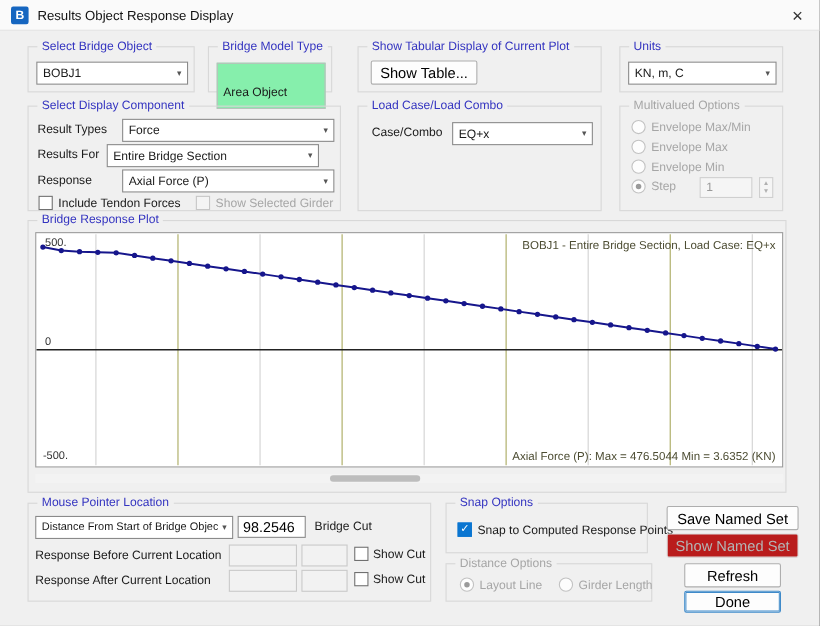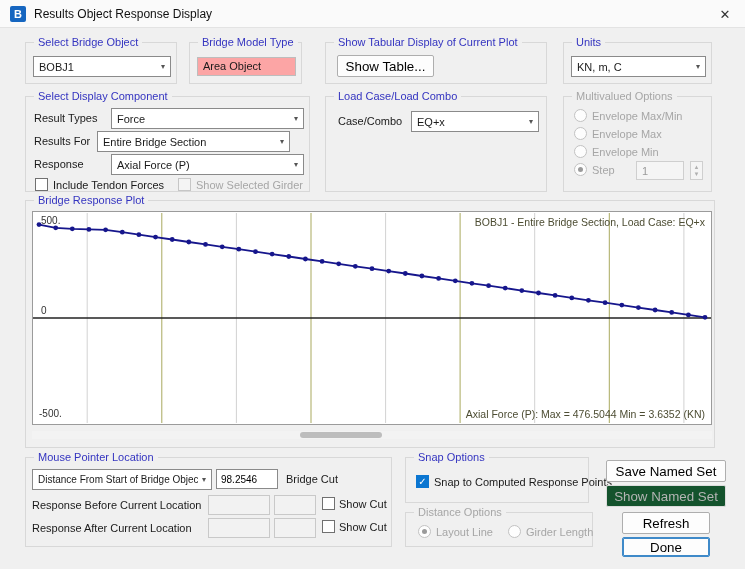--- a/index.html
+++ b/index.html
@@ -9,25 +9,25 @@
 .app-icon{width:16px;height:16px;margin-left:10px;background:#1666c0;color:#fff;font-weight:bold;font-size:11px;display:flex;align-items:center;justify-content:center;border-radius:2px}
 .title{margin-left:8px;font-size:12px;color:#111}
 .close{position:absolute;right:0;top:0;width:40px;height:28px;display:flex;align-items:center;justify-content:center;font-size:13px;color:#333;cursor:pointer}
 .group{position:absolute;border:1px solid #d8d8d8}
 .glabel{position:absolute;top:-7px;left:8px;background:#f0f0f0;padding:0 4px;color:#3434c0;font-size:11px;line-height:13px;white-space:nowrap}
 .glabel.dis{color:#a6a6a6}
 .combo{position:absolute;height:21px;background:#fff;border:1px solid #8a8a8a;display:flex;align-items:center;justify-content:space-between;padding:0 5px;overflow:hidden;white-space:nowrap}
 .combo .chev{font-size:8px;color:#555;margin-left:4px;flex:0 0 auto}
 .combo .cval{overflow:hidden;text-overflow:clip;white-space:nowrap}
 .btn{position:absolute;height:22px;background:#fdfdfd;border:1px solid #aeaeae;border-radius:2px;display:flex;align-items:center;justify-content:center;white-space:nowrap;cursor:pointer}
-.btn.dis{color:#b4b4b4;border-color:#dcdcdc;background:#14532d;cursor:default}
+.btn.dis{color:#b4b4b4;border-color:#dcdcdc;background:#b91c1c;cursor:default}
 .btn.default{border:1px solid #3f8ac9;box-shadow:0 0 0 1px #3f8ac9 inset}
-.field{position:absolute;background:#fff;border:1px solid #8a8a8a;padding:2px 4px;height:20px;font-size:10px;font-family:"Liberation Sans",sans-serif}
+.field{position:absolute;background:#fff;border:1px solid #8a8a8a;padding:2px 4px;height:20px;font-size:13px;font-family:"Liberation Sans",sans-serif}
 .field.dis{background:#f2f2f2;border-color:#c9c9c9}
-.ro{position:absolute;background:#fca5a5;border:1px solid #bdbdbd;padding:2px 5px;height:19px;white-space:nowrap}
+.ro{position:absolute;background:#86efac;border:1px solid #bdbdbd;padding:20px 5px;height:19px;white-space:nowrap}
 .lbl{position:absolute;white-space:nowrap}
 .lbl.dis{color:#a6a6a6}
 .chk{position:absolute;width:13px;height:13px;background:#fff;border:1px solid #707070}
 .chk.dis{border-color:#c6c6c6;background:#f4f4f4}
 .chk.checked{background:#0b76d1;border-color:#0b76d1;color:#fff;display:flex;align-items:center;justify-content:center;font-size:10px;line-height:10px}
 .radio{position:absolute;width:13px;height:13px;border:1px solid #c2c2c2;border-radius:50%;background:#fdfdfd}
 .radio .dot{position:absolute;left:3px;top:3px;width:5px;height:5px;border-radius:50%;background:#9a9a9a}
 .plotwhite{position:absolute;left:6px;top:10px;width:680px;height:214px;background:#fff;border:1px solid #9b9b9b}
 .sb-track{position:absolute;left:6px;top:230px;width:680px;height:8px;background:#f3f3f3}
 .sb-thumb{position:absolute;left:268px;top:1px;width:82px;height:6px;background:#bdbdbd;border-radius:3px}

